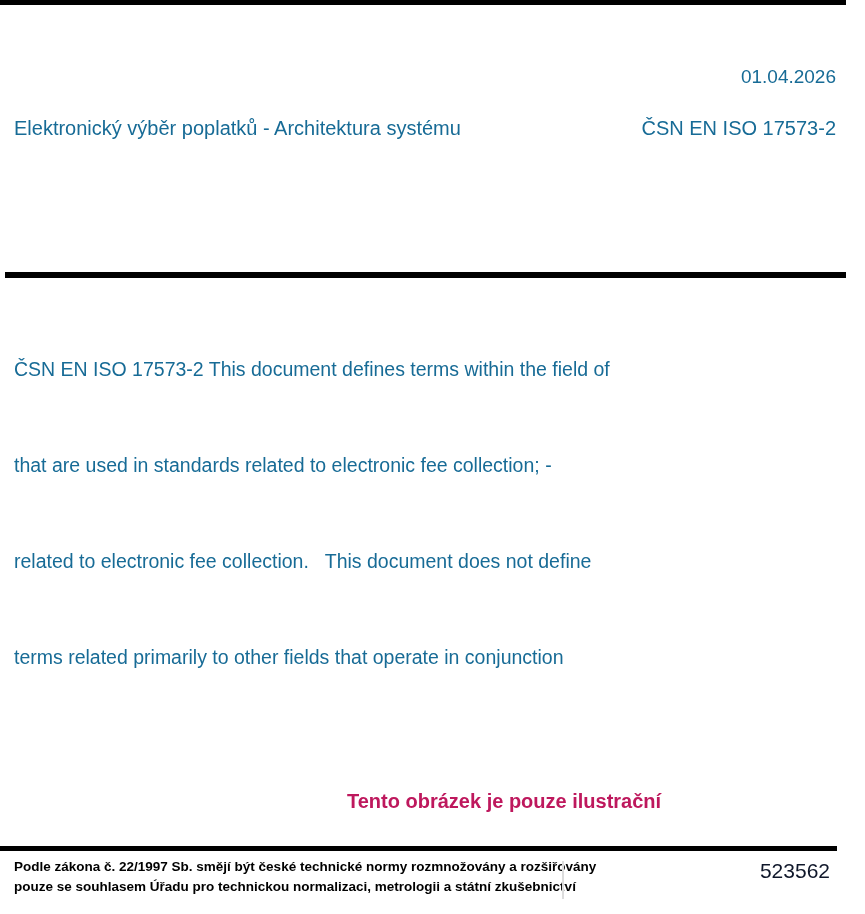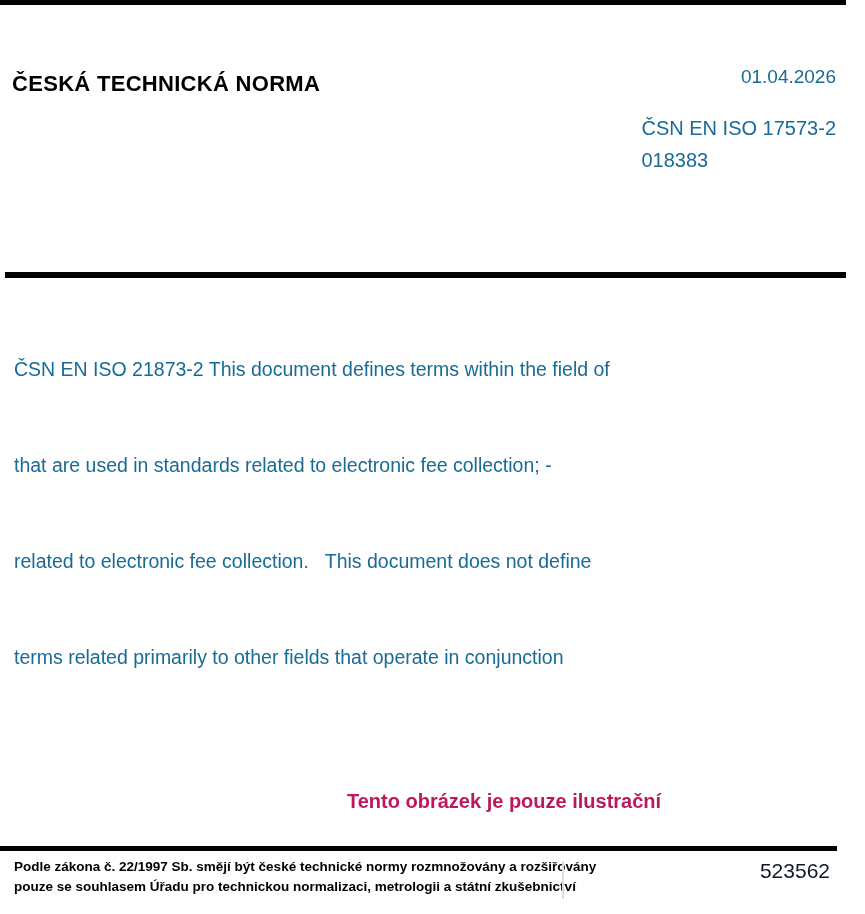--- a/index.html
+++ b/index.html
@@ -103,38 +103,37 @@
     width: 2px;
     height: 38px;
     background: #dcdcdc;
   }
 </style>
 </head>
 <body>
 
 <div class="page">
 
-  <div class="masthead-title">ČESKÁ TECHNICKÁ NORMA</div>
 
   <div class="masthead-date">01.04.2026</div>
 
   <div class="rule rule-header"></div>
 
   <div class="std-title">
+    <div>Elektronický výběr poplatků - Architektura systému</div>
   </div>
 
   <div class="std-ref">
     <div>ČSN EN ISO 17573-2</div>
-    <div>018383</div>
   </div>
 
   <div class="rule rule-abstract"></div>
 
   <div class="abstract">
-    <div>ČSN EN ISO 21873-2 This document defines terms within the field of</div>
+    <div>ČSN EN ISO 17573-2 This document defines terms within the field of</div>
     <div>that are used in standards related to electronic fee collection; -</div>
     <div>related to electronic fee collection.   This document does not define</div>
     <div>terms related primarily to other fields that operate in conjunction</div>
     
     
   </div>
 
   <div class="note">Tento obrázek je pouze ilustrační</div>
 
   <div class="rule rule-footer"></div>

